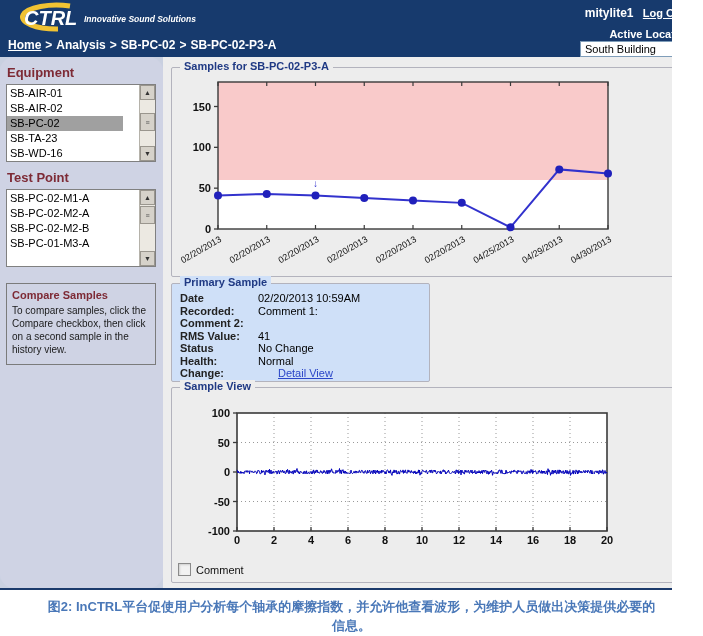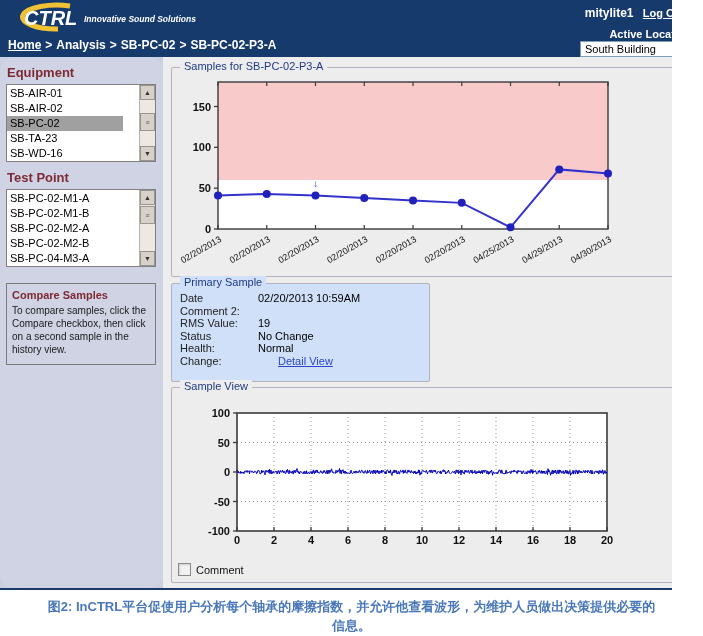--- a/index.html
+++ b/index.html
@@ -35,29 +35,29 @@
   .sbtn { position:absolute; left:0; width:15px; height:15px; background:#d6d2ca; border:1px solid #9a968e; font-size:7px; color:#333; display:flex; align-items:center; justify-content:center; cursor:pointer; }
   .sbtn.up{ top:0; } .sbtn.down{ bottom:0; }
   .sthumb { position:absolute; left:0; width:15px; height:18px; background:#d6d2ca; border:1px solid #9a968e; display:flex; align-items:center; justify-content:center; font-size:7px; color:#555; cursor:pointer; }
 
   .compare-box { margin-top:16px; width:150px; border:1px solid #7b7b7b; padding:5px 5px 8px 5px; }
   .compare-box .cb-title { color:#7d2a35; font-weight:bold; font-size:11px; margin-bottom:3px; }
   .compare-box .cb-body { font-size:10px; color:#1a1a1a; line-height:1.3; }
 
   
   .panel { position:absolute; border:1px solid #b3b3bd; border-radius:2px; background:#ededed; }
-  .panel-legend { position:absolute; top:-8px; left:8px; background:#ededed; padding:0 4px; color:#203a84; font-weight:normal; font-size:11px; white-space:nowrap; }
+  .panel-legend { position:absolute; top:-8px; left:8px; background:#ededed; padding:0 4px; color:#203a84; font-weight:bold; font-size:11px; white-space:nowrap; }
   .panel.samples { left:8px; top:10px; width:518px; height:210px; }
   .panel.primary { left:8px; top:226px; width:259px; height:99px; background:#cfe0f8; }
   .panel.primary .panel-legend { background:#cfe0f8; }
   .panel.sampleview { left:8px; top:330px; width:518px; height:196px; }
 
   .prim-rows { margin:8px 0 0 8px; font-size:11px; color:#111; }
   .prim-row { display:flex; height:12.5px; line-height:12.5px; }
-  .prim-label { width:78px; color:#222; }
+  .prim-label { width:78px; color:#222;font-weight:bold; }
   .prim-value { color:#000; }
   .detail-link { color:#2b46c8; text-decoration:underline; cursor:pointer;margin-left:20px; }
 
   .compare-row { position:absolute; left:6px; bottom:6px; display:flex; align-items:center; }
   .checkbox { width:13px; height:13px; background:#f2f2f2; border:1px solid #8a8a8a; box-shadow:inset 1px 1px 2px #cfcfcf; cursor:pointer; }
   .checkbox-label { font-size:11px; color:#111; margin-left:5px; }
 
   svg text { font-family:"Liberation Sans","DejaVu Sans",sans-serif; }
 
   
@@ -106,24 +106,23 @@
           <div class="sbtn up">▲</div>
           <div class="sthumb" style="top:28px;">≡</div>
           <div class="sbtn down">▼</div>
         </div>
       </div>
 
       <div class="side-title" style="margin-top:8px;">Test Point</div>
       <div class="listbox">
         <div class="items">
             <div class="list-item">SB-PC-02-M1-A</div>
-            <div class="list-item">SB-PC-02-M1-B</div>
             <div class="list-item">SB-PC-02-M2-A</div>
             <div class="list-item">SB-PC-02-M2-B</div>
-            <div class="list-item">SB-PC-04-M3-A</div>
+            <div class="list-item">SB-PC-01-M3-A</div>
           </div>
         <div class="vscroll">
           <div class="sbtn up">▲</div>
           <div class="sthumb" style="top:16px;">≡</div>
           <div class="sbtn down">▼</div>
         </div>
       </div>
 
       <div class="compare-box">
         <div class="cb-title">Compare Samples</div>
@@ -189,26 +188,30 @@
       </div>
 
       <div class="panel primary">
         <div class="panel-legend">Primary Sample</div>
         <div class="prim-rows">
             <div class="prim-row">
               <span class="prim-label">Date</span>
               <span class="prim-value">02/20/2013 10:59AM</span>
             </div>
             <div class="prim-row">
+              <span class="prim-label">Recorded:</span>
+              <span class="prim-value">Comment 1:</span>
+            </div>
+            <div class="prim-row">
               <span class="prim-label">Comment 2:</span>
               <span class="prim-value"></span>
             </div>
             <div class="prim-row">
               <span class="prim-label">RMS Value:</span>
-              <span class="prim-value">19</span>
+              <span class="prim-value">41</span>
             </div>
             <div class="prim-row">
               <span class="prim-label">Status</span>
               <span class="prim-value">No Change</span>
             </div>
             <div class="prim-row">
               <span class="prim-label">Health:</span>
               <span class="prim-value">Normal</span>
             </div>
             <div class="prim-row">

